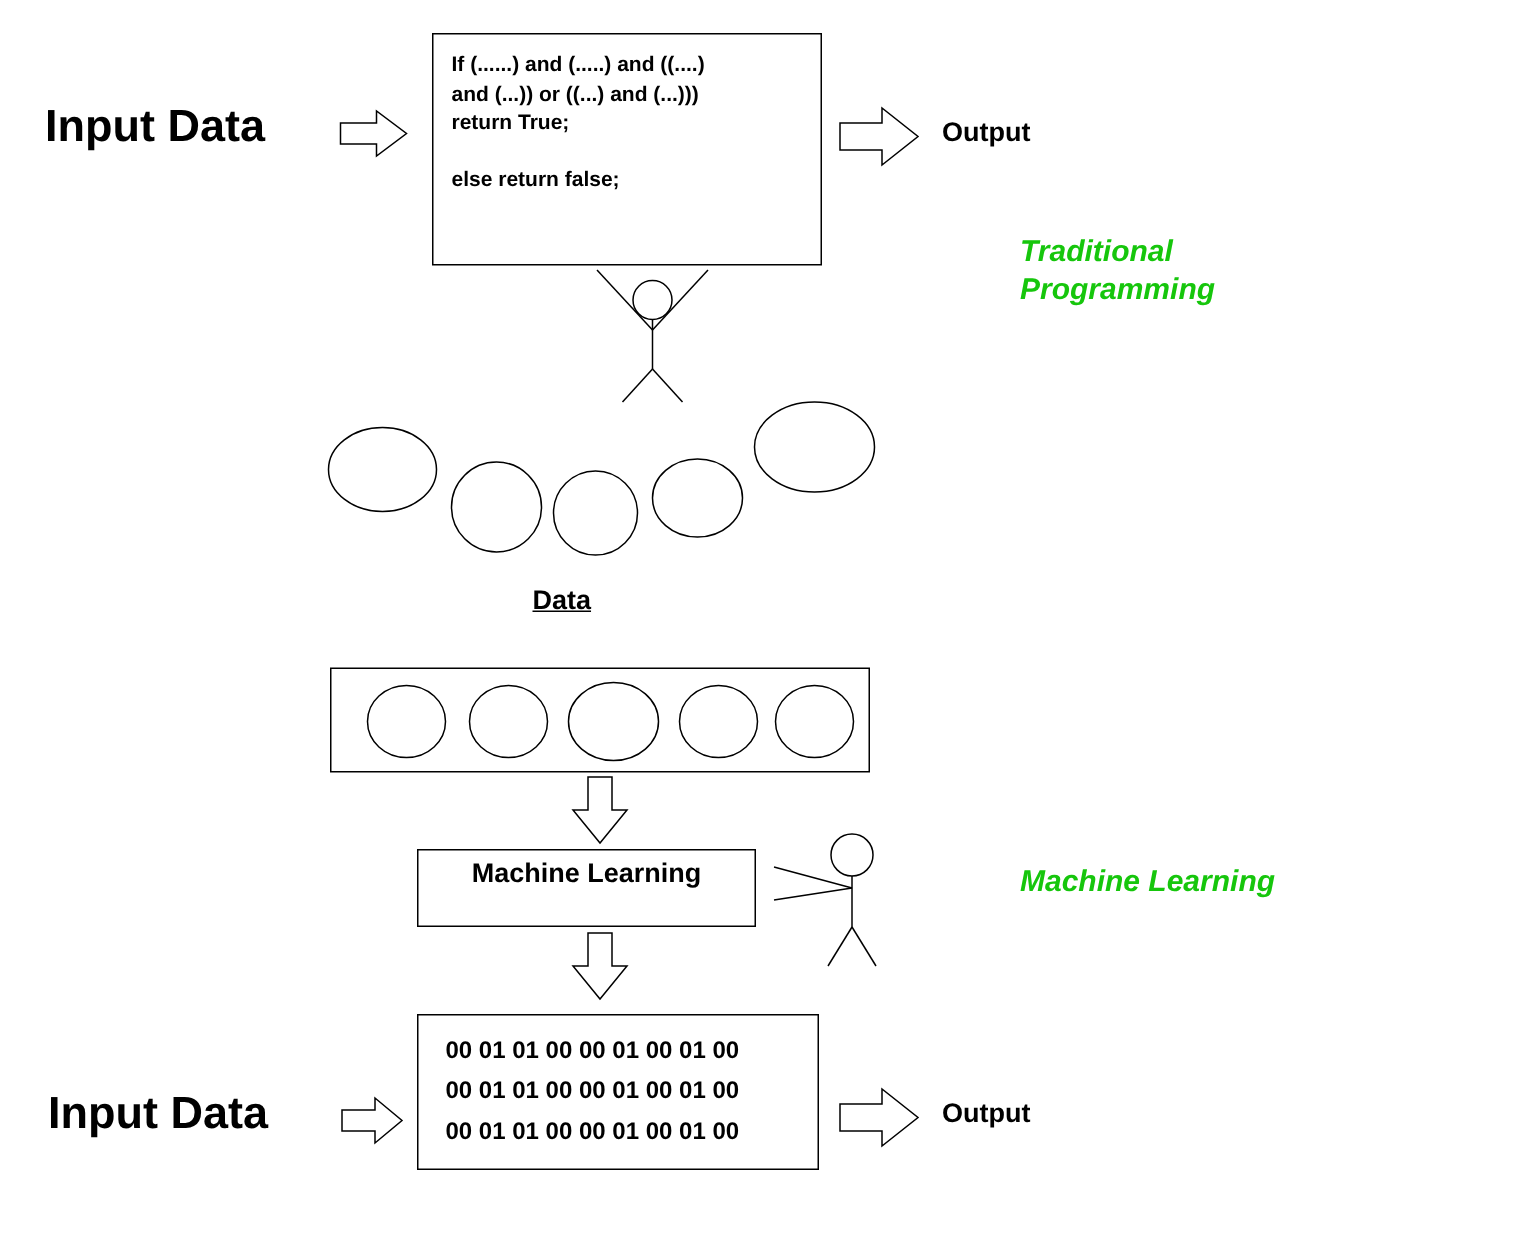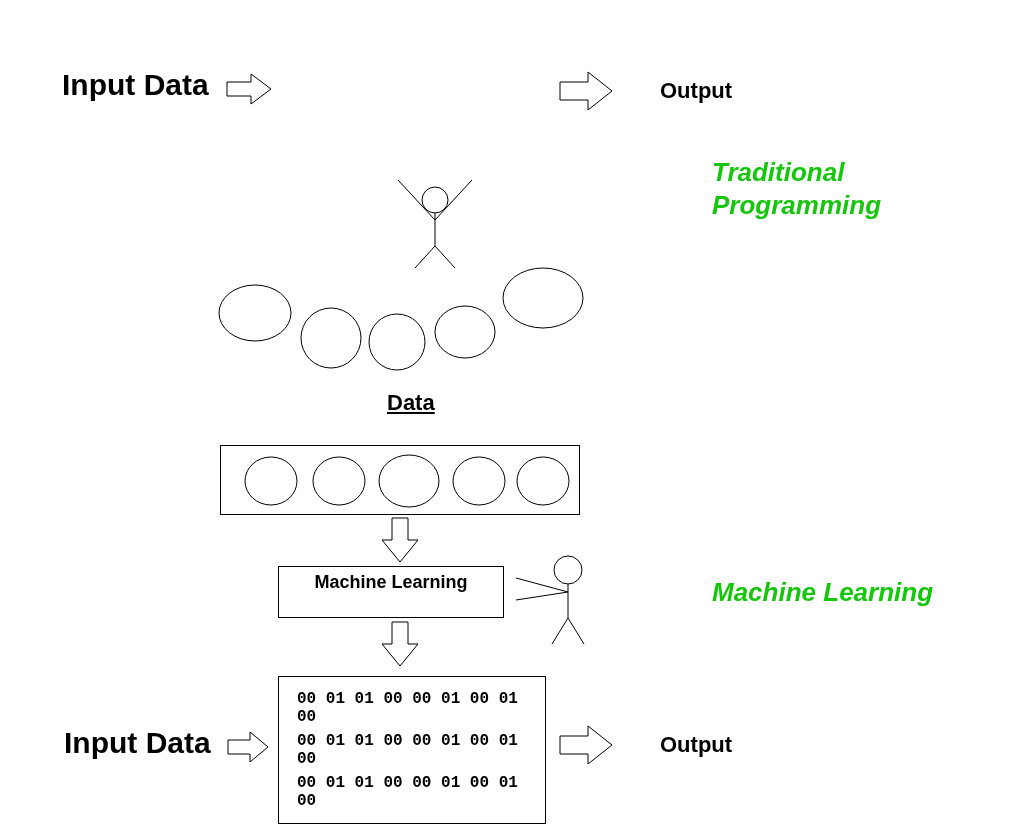--- a/index.html
+++ b/index.html
@@ -14,38 +14,37 @@
   }
   .stage {
     position: relative;
     width: 1024px;
     height: 840px;
   }
   .label {
     position: absolute;
     font-weight: 700;
     white-space: pre;
-    margin-left: 32px;
   }
   .big {
     font-size: 30px;
   }
   .med {
-    font-size: 22px;
+    font-size: 18px;
   }
   .xsmall {
     font-size: 14px;
     font-weight: 700;
     line-height: 1.4;
   }
   .italic-green {
     color: #16c60c;
     font-style: italic;
     font-weight: 700;
-    font-size: 26px;
+    font-size: 20px;
     line-height: 1.25;
   }
   .box {
     position: absolute;
     border: 1px solid #000;
     background: #fff;
     box-sizing: border-box;
   }
   .code-box {
     padding: 10px 12px;
@@ -76,20 +75,26 @@
 <body>
 
 <div class="stage">
 
   <div class="label big" style="left:30px; top:68px;">Input Data</div>
 
   <svg class="shape" style="left:225px; top:72px;" width="50" height="34">
     <polygon class="thin-fill" points="2,10 26,10 26,2 46,17 26,32 26,24 2,24"></polygon>
   </svg>
 
+  <div class="box code-box" style="left:288px; top:22px; width:260px; height:155px;">
+    <div class="xsmall">If (......) and (.....) and ((....)</div>
+    <div class="xsmall">and (...)) or ((...) and (...)))</div>
+    <div class="xsmall">return True;</div>
+    <div class="xsmall" style="margin-top:18px;">else return false;</div>
+  </div>
 
   <svg class="shape" style="left:558px; top:72px;" width="56" height="40">
     <polygon class="thin-fill" points="2,10 30,10 30,0 54,19 30,38 30,28 2,28"></polygon>
   </svg>
 
   <div class="label med" style="left:628px; top:78px;">Output</div>
 
   <div class="label italic-green" style="left:680px; top:156px;">Traditional
 Programming</div>
 
@@ -144,21 +149,21 @@
   <svg class="shape" style="left:380px; top:620px;" width="40" height="50">
     <polygon class="thin-fill" points="12,2 28,2 28,24 38,24 20,46 2,24 12,24"></polygon>
   </svg>
 
   <div class="label big" style="left:32px; top:726px;">Input Data</div>
 
   <svg class="shape" style="left:226px; top:730px;" width="46" height="34">
     <polygon class="thin-fill" points="2,10 24,10 24,2 42,17 24,32 24,24 2,24"></polygon>
   </svg>
 
-  <div class="box binary-box" style="left:278px; top:676px; width:268px; height:148px;font-family:Liberation Mono, monospace;">
+  <div class="box binary-box" style="left:278px; top:676px; width:268px; height:104px;">
     <div>00 01 01 00 00 01 00 01 00</div>
     <div>00 01 01 00 00 01 00 01 00</div>
     <div>00 01 01 00 00 01 00 01 00</div>
   </div>
 
   <svg class="shape" style="left:558px; top:726px;" width="56" height="40">
     <polygon class="thin-fill" points="2,10 30,10 30,0 54,19 30,38 30,28 2,28"></polygon>
   </svg>
 
   <div class="label med" style="left:628px; top:732px;">Output</div>

